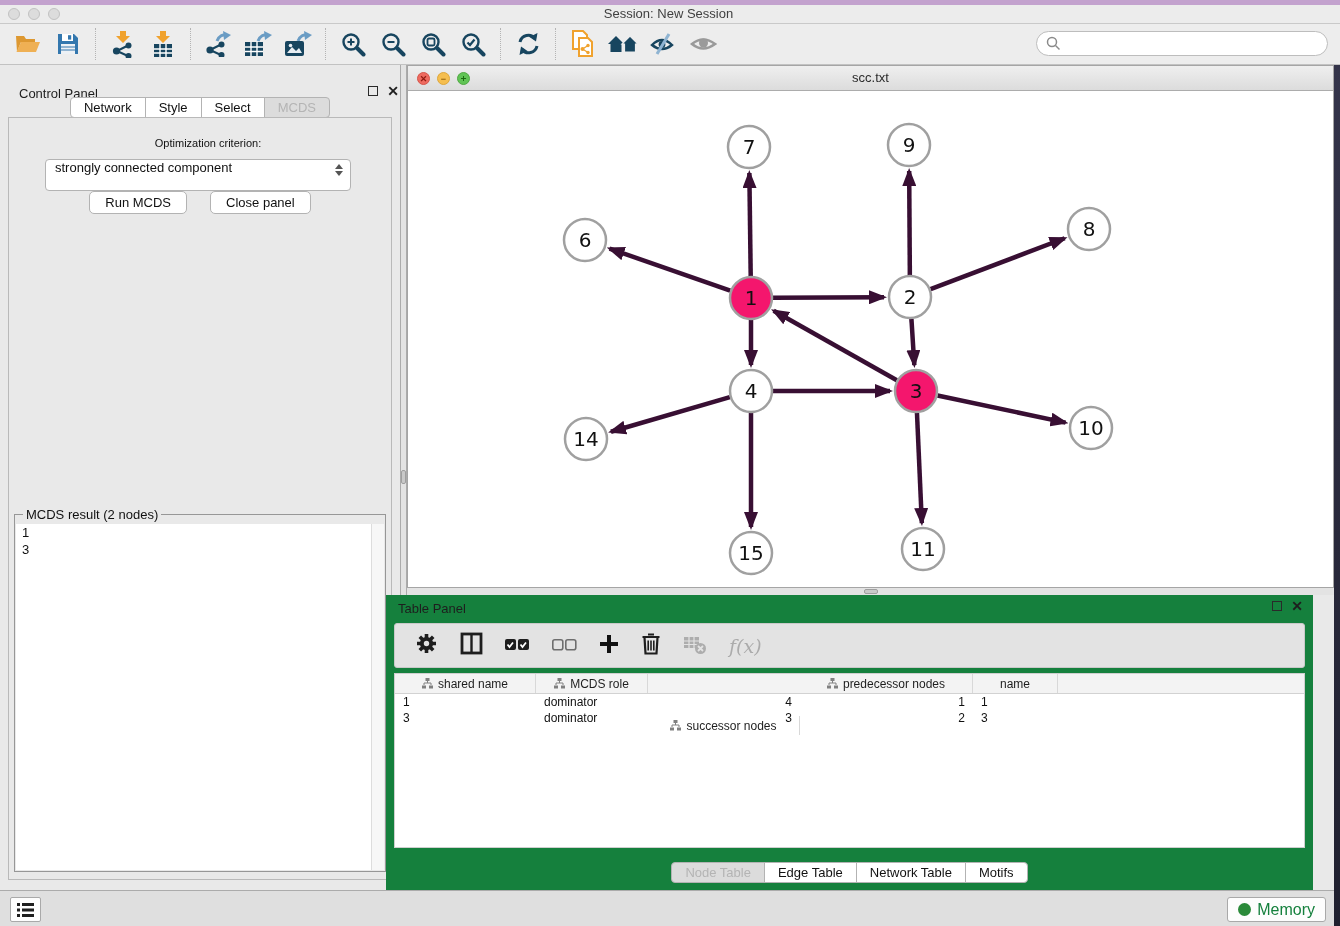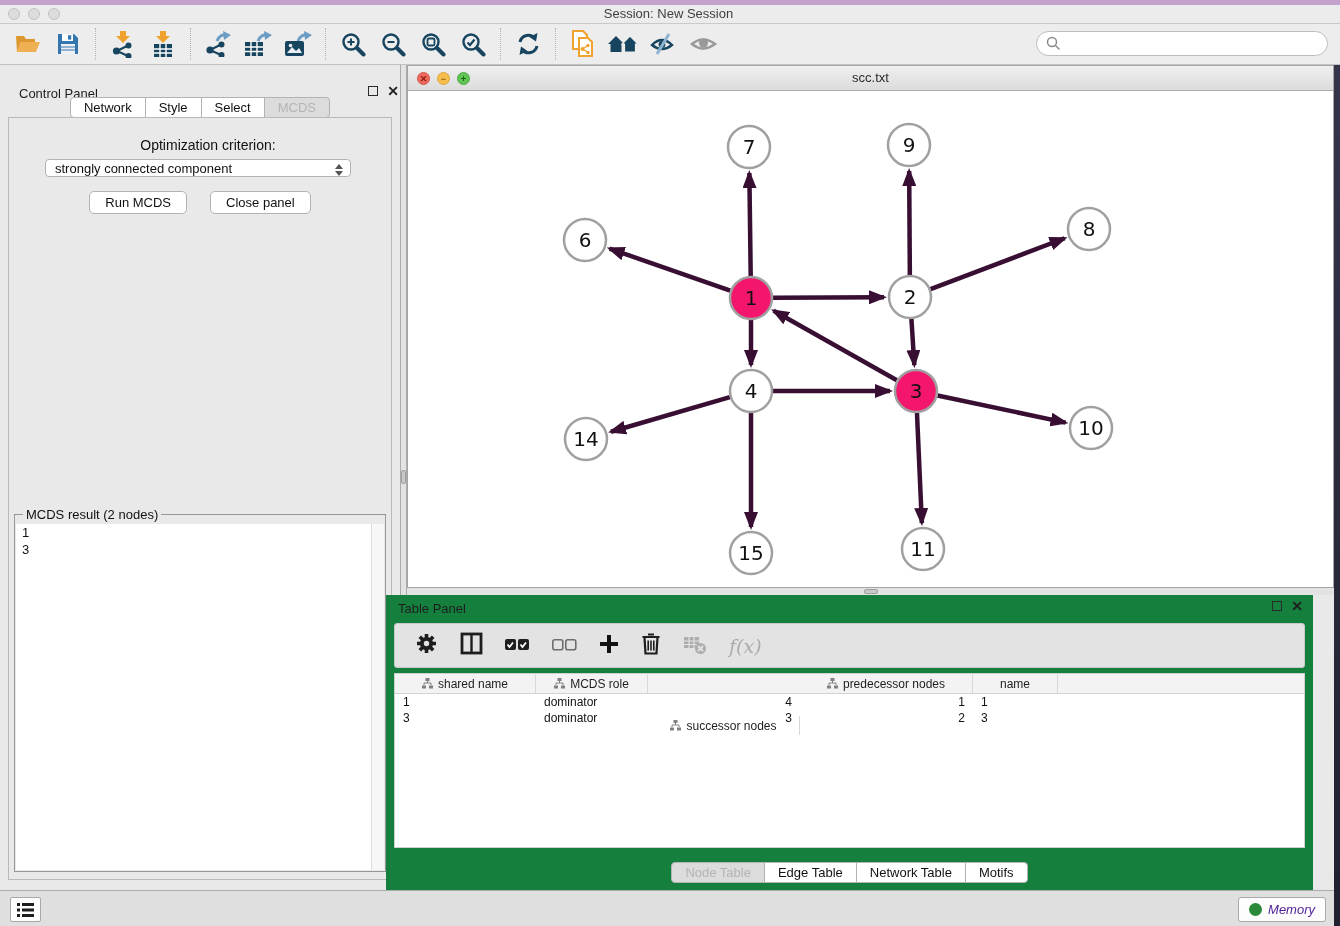--- a/index.html
+++ b/index.html
@@ -35,24 +35,24 @@
   .seg-tabs { display:flex; }
   .cp-tabs { position:absolute; left:0; right:0; top:32px; justify-content:center; }
   .tab { height:21px; line-height:20px; padding:0 13px; font-size:13px; color:#111;
     background:#fff; border:1px solid #B3B3B3; margin-left:-1px; }
   .tab:first-child { border-radius:4px 0 0 4px; margin-left:0; }
   .tab:last-child { border-radius:0 4px 4px 0; }
   .tab.selected { background:#DCDCDC; color:#B4B4B4; }
 
   .cp-box { position:absolute; left:8px; right:8px; top:52px; bottom:10px;
     border:1px solid #B9B9B9; background:#E9E9E9; }
-  .opt-label { position:absolute; left:16px; right:0; top:19px; text-align:center; font-size:14px; color:#111; }
-  .dropdown { position:absolute; left:36px; right:40px; top:41px; height:18px; background:#fff;
+  .opt-label { position:absolute; left:16px; right:0; top:19px; text-align:center; font-size:11px; color:#111; }
+  .dropdown { position:absolute; left:36px; right:40px; top:41px; height:32px; background:#fff;
     border:1px solid #B3B3B3; border-radius:4px; font-size:13px; color:#111;
-    display:flex; align-items:center; padding-left:9px; }
+    display:flex; align-items:flex-start; padding-left:9px; }
   .stepper { position:absolute; right:6px; top:2px; width:11px; height:16px;
     display:flex; flex-direction:column; align-items:center; justify-content:center; gap:2px; }
   .stepper .up { width:0; height:0; border-left:4px solid transparent; border-right:4px solid transparent; border-bottom:5px solid #555; }
   .stepper .dn { width:0; height:0; border-left:4px solid transparent; border-right:4px solid transparent; border-top:5px solid #555; }
   .cp-buttons { position:absolute; left:0; right:0; top:73px; display:flex; justify-content:center; gap:23px; }
   .mac-btn { height:23px; line-height:21px; padding:0 15px; font-size:13px; color:#111;
     background:#fff; border:1px solid #B3B3B3; border-radius:5px; }
 
   .result-fieldset { position:absolute; left:5px; right:5px; top:376px; bottom:7px;
     border:1px solid #979797;margin-top:20px; }
@@ -101,21 +101,21 @@
   .tp-tabs { position:absolute; left:0; right:0; bottom:7px; justify-content:center; }
 
   
   .status-bar { position:absolute; left:0; top:890px; width:1334px; height:36px;
     background:#DFDFDF; border-top:1px solid #ABABAB; }
   .list-btn { position:absolute; left:10px; top:6px; width:31px; height:25px; background:#FDFDFD;
     border:1px solid #A9A9A9; border-radius:2px; display:flex; align-items:center; justify-content:center; }
   .memory-btn { position:absolute; right:8px; top:6px; height:25px; background:#FDFDFD;
     border:1px solid #A9A9A9; border-radius:3px; display:flex; align-items:center; gap:6px; padding:0 10px; }
   .memory-dot { width:13px; height:13px; border-radius:50%; background:#2B8A3A; }
-  .memory-label { font-size:13px; color:#4c1d95;font-style:italic; }
+  .memory-label { font-size:16px; color:#15803d; }
 
   .desktop-edge { position:absolute; left:1334px; top:65px; width:6px; height:861px;
     background:linear-gradient(#34344a,#20202f); }
 </style>
 </head>
 <body>
 
 <div id="root">
 
   <div class="titlebar">

